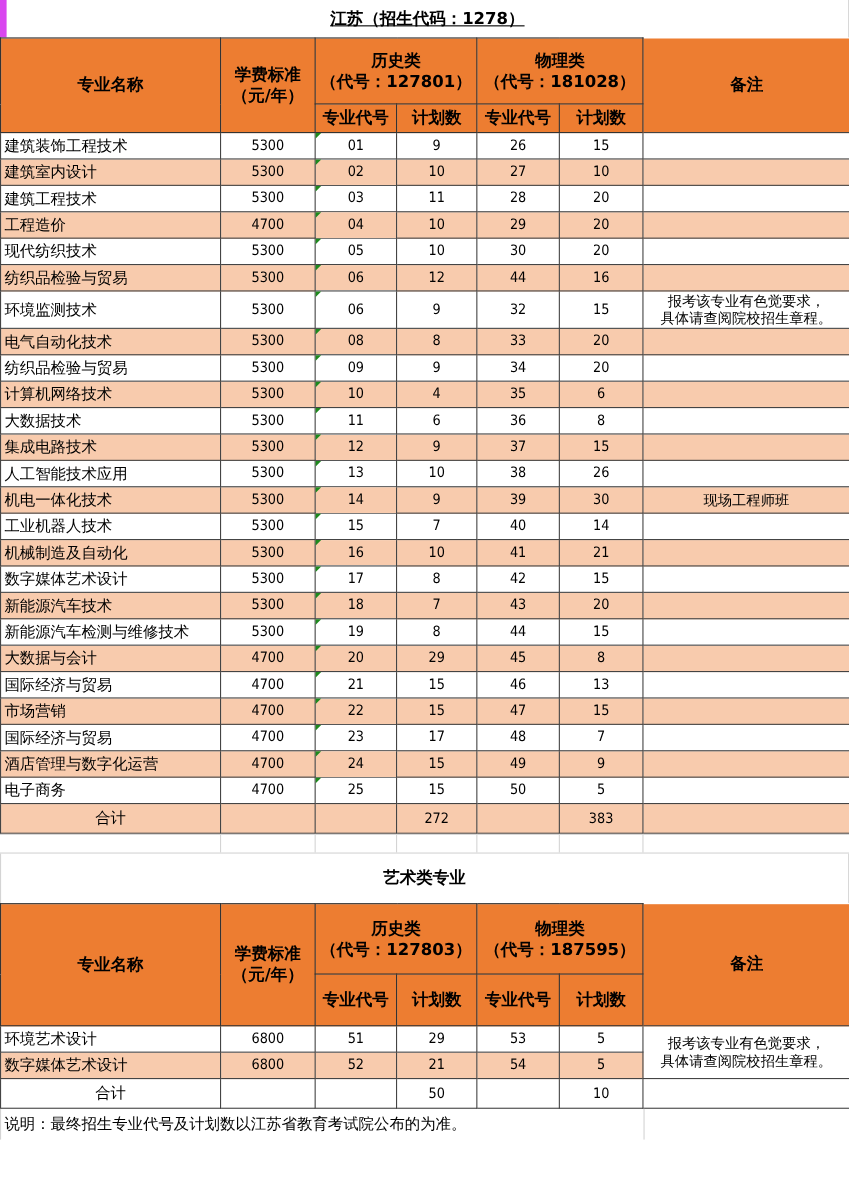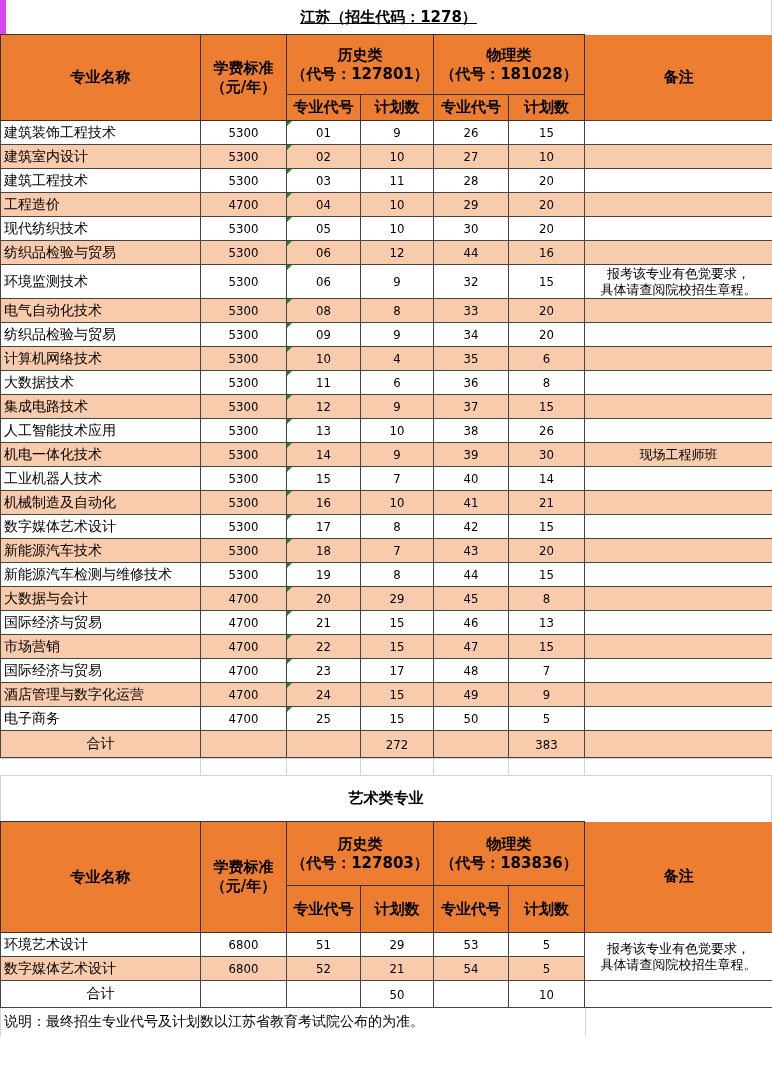--- a/index.html
+++ b/index.html
@@ -345,21 +345,21 @@
         <th rowspan="2">
           <div>学费标准</div>
           <div>（元/年）</div>
         </th>
         <th colspan="2">
           <div>历史类</div>
           <div>（代号：127803）</div>
         </th>
         <th colspan="2">
           <div>物理类</div>
-          <div>（代号：183836）</div>
+          <div>（代号：187595）</div>
         </th>
         <th rowspan="2" class="note-head">备注</th>
       </tr>
       <tr style="height:47px">
         <th>专业代号</th>
         <th>计划数</th>
         <th>专业代号</th>
         <th>计划数</th>
       </tr>
     </thead>

